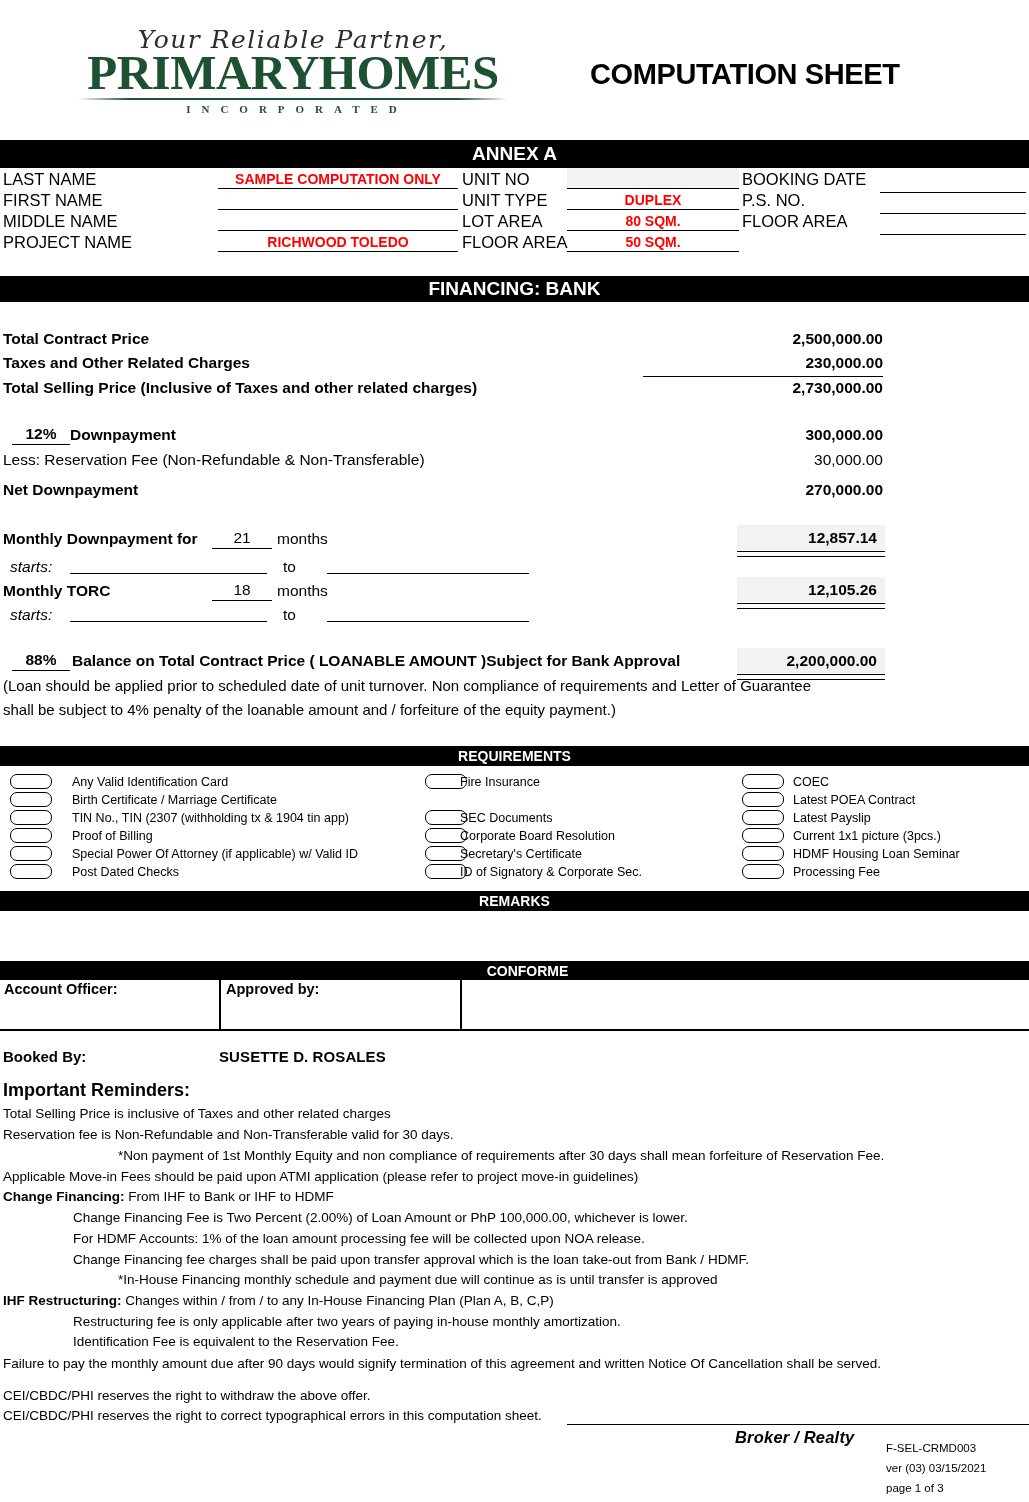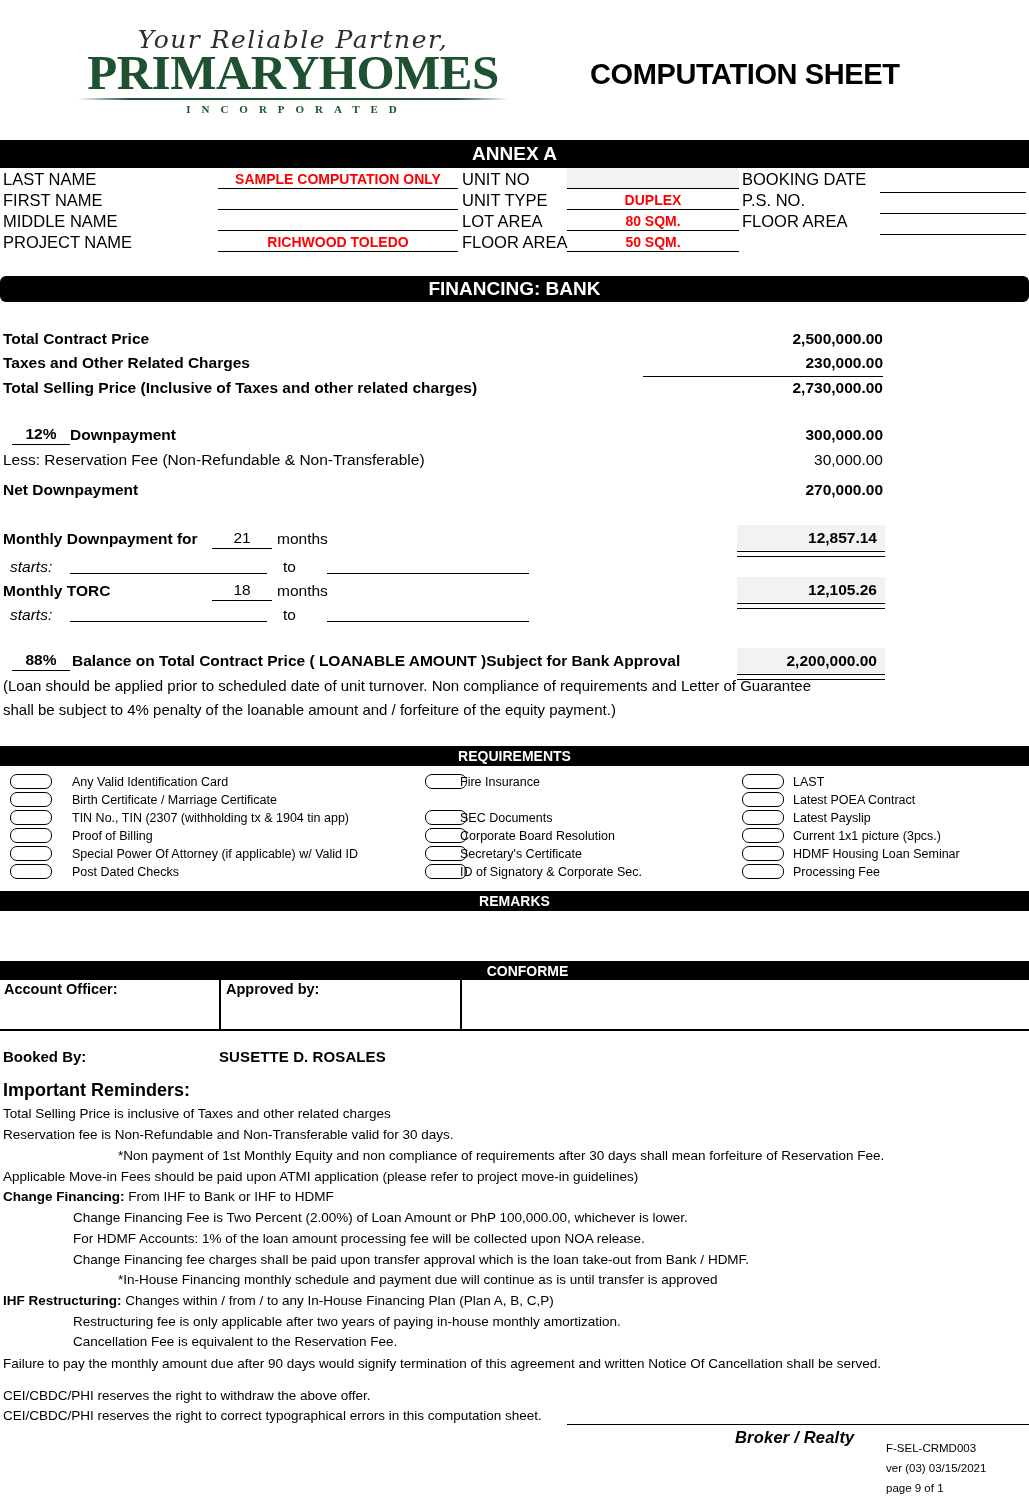--- a/index.html
+++ b/index.html
@@ -173,21 +173,21 @@
 
     <div class="val" style="left:880px;top:0px;width:146px;"></div>
     <div class="val" style="left:880px;top:21px;width:146px;"></div>
     <div class="val" style="left:880px;top:42px;width:146px;"></div>
 
     <div class="uline" style="left:880px;top:22px;width:146px;"></div>
     <div class="uline" style="left:880px;top:43px;width:146px;"></div>
     <div class="uline" style="left:880px;top:64px;width:146px;"></div>
   </div>
 
-  <div class="banner" style="top:276px;height:26px;border-radius:6px;">FINANCING: BANK</div>
+  <div class="banner" style="top:276px;height:26px;">FINANCING: BANK</div>
 
   <div class="fin">
 
     <div class="fl b" style="top:18px;">Total Contract Price</div>
     <div class="fa" style="top:18px;">2,500,000.00</div>
 
     <div class="fl b" style="top:42px;">Taxes and Other Related Charges</div>
     <div class="fa" style="top:42px;">230,000.00</div>
 
     <div class="topline" style="top:66px;"></div>
@@ -257,21 +257,21 @@
     <div class="cbx" style="left:425px;top:42px;"></div>
     <div class="rlbl" style="left:460px;top:43px;">SEC Documents</div>
     <div class="cbx" style="left:425px;top:60px;"></div>
     <div class="rlbl" style="left:460px;top:61px;">Corporate Board Resolution</div>
     <div class="cbx" style="left:425px;top:78px;"></div>
     <div class="rlbl" style="left:460px;top:79px;">Secretary's Certificate</div>
     <div class="cbx" style="left:425px;top:96px;"></div>
     <div class="rlbl" style="left:460px;top:97px;">ID of Signatory &amp; Corporate Sec.</div>
 
     <div class="cbx" style="left:742px;top:6px;"></div>
-    <div class="rlbl" style="left:793px;top:7px;">LAST</div>
+    <div class="rlbl" style="left:793px;top:7px;">COEC</div>
     <div class="cbx" style="left:742px;top:24px;"></div>
     <div class="rlbl" style="left:793px;top:25px;">Latest POEA Contract</div>
     <div class="cbx" style="left:742px;top:42px;"></div>
     <div class="rlbl" style="left:793px;top:43px;">Latest Payslip</div>
     <div class="cbx" style="left:742px;top:60px;"></div>
     <div class="rlbl" style="left:793px;top:61px;">Current 1x1 picture (3pcs.)</div>
     <div class="cbx" style="left:742px;top:78px;"></div>
     <div class="rlbl" style="left:793px;top:79px;"> HDMF Housing Loan Seminar</div>
     <div class="cbx" style="left:742px;top:96px;"></div>
     <div class="rlbl" style="left:793px;top:97px;">Processing Fee</div>
@@ -303,25 +303,25 @@
   <div class="rem" style="left:3px;top:1189px;"><b>Change Financing:</b><span> From IHF to Bank or IHF to HDMF</span></div>
 
   <div class="rem" style="left:73px;top:1210px;">Change Financing Fee is Two Percent (2.00%) of Loan Amount or PhP 100,000.00, whichever is lower.</div>
   <div class="rem" style="left:73px;top:1231px;">For HDMF Accounts: 1% of the loan amount processing fee will be collected upon NOA release.</div>
   <div class="rem" style="left:73px;top:1252px;">Change Financing fee charges shall be paid upon transfer approval which is the loan take-out from Bank / HDMF.</div>
   <div class="rem" style="left:118px;top:1272px;">*In-House Financing monthly schedule and payment due will continue as is until transfer is approved</div>
 
   <div class="rem" style="left:3px;top:1293px;"><b>IHF Restructuring:</b><span> Changes within / from / to any In-House Financing Plan (Plan A, B, C,P)</span></div>
 
   <div class="rem" style="left:73px;top:1314px;">Restructuring fee is only applicable after two years of paying in-house monthly amortization.</div>
-  <div class="rem" style="left:73px;top:1334px;">Cancellation Fee is equivalent to the Reservation Fee.</div>
+  <div class="rem" style="left:73px;top:1334px;">Identification Fee is equivalent to the Reservation Fee.</div>
   <div class="rem" style="left:3px;top:1356px;">Failure to pay the monthly amount due after 90 days would signify termination of this agreement and written Notice Of Cancellation shall be served.</div>
   <div class="rem" style="left:3px;top:1388px;">CEI/CBDC/PHI reserves the right to withdraw the above offer.</div>
   <div class="rem" style="left:3px;top:1408px;">CEI/CBDC/PHI reserves the right to correct typographical errors in this computation sheet.</div>
 
   <div class="broker-line"></div>
   <div class="broker-lbl">Broker / Realty</div>
 
   <div class="fcode" style="top:1442px;">F-SEL-CRMD003</div>
   <div class="fcode" style="top:1462px;">ver (03) 03/15/2021</div>
-  <div class="fcode" style="top:1482px;">page 9 of 1</div>
+  <div class="fcode" style="top:1482px;">page 1 of 3</div>
 
 </div>
 
 </body></html>

